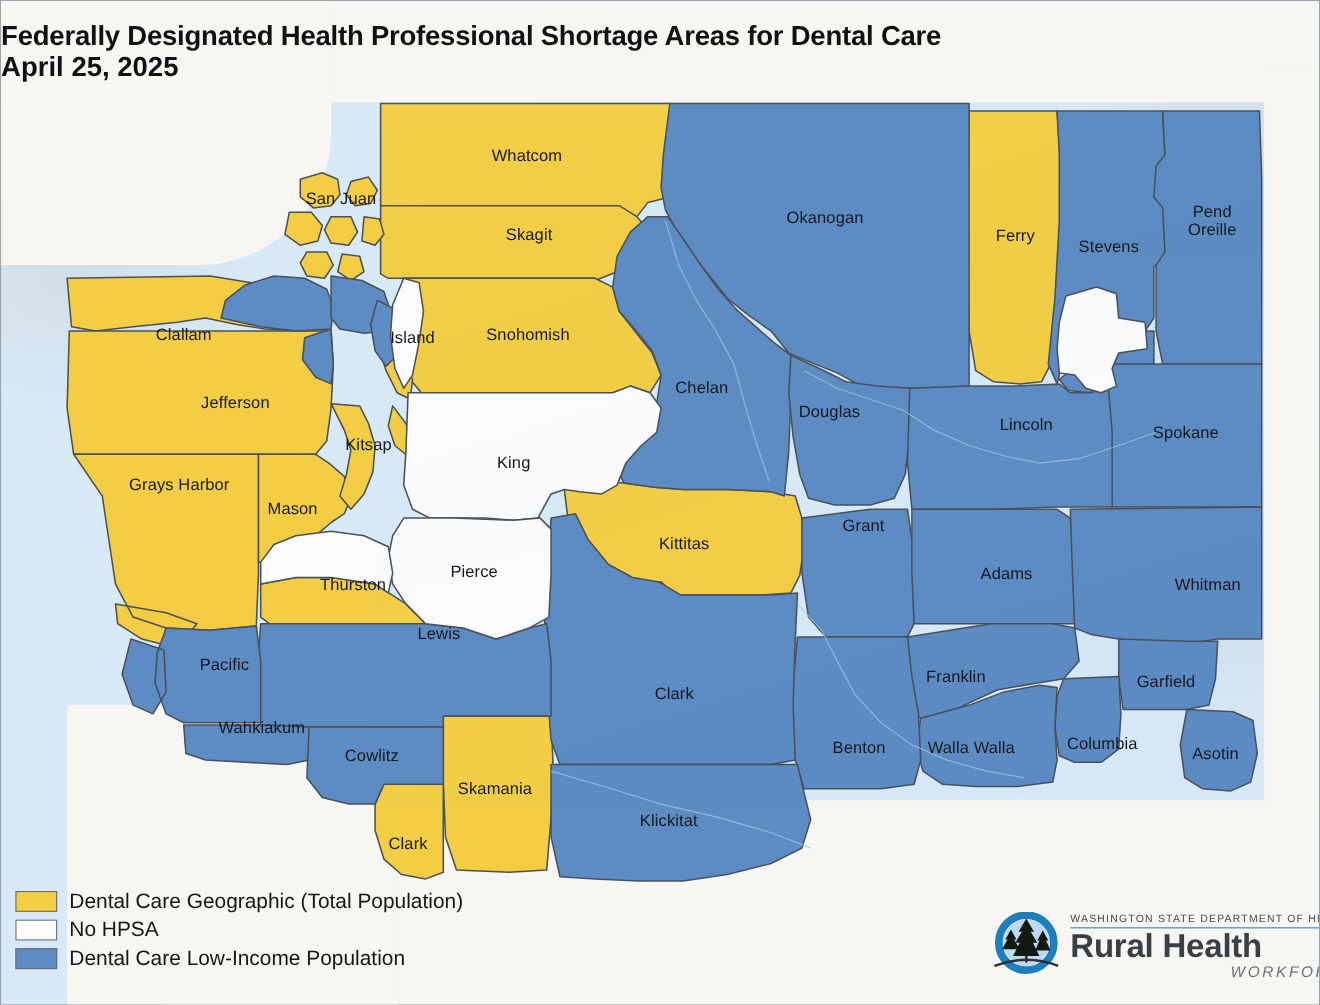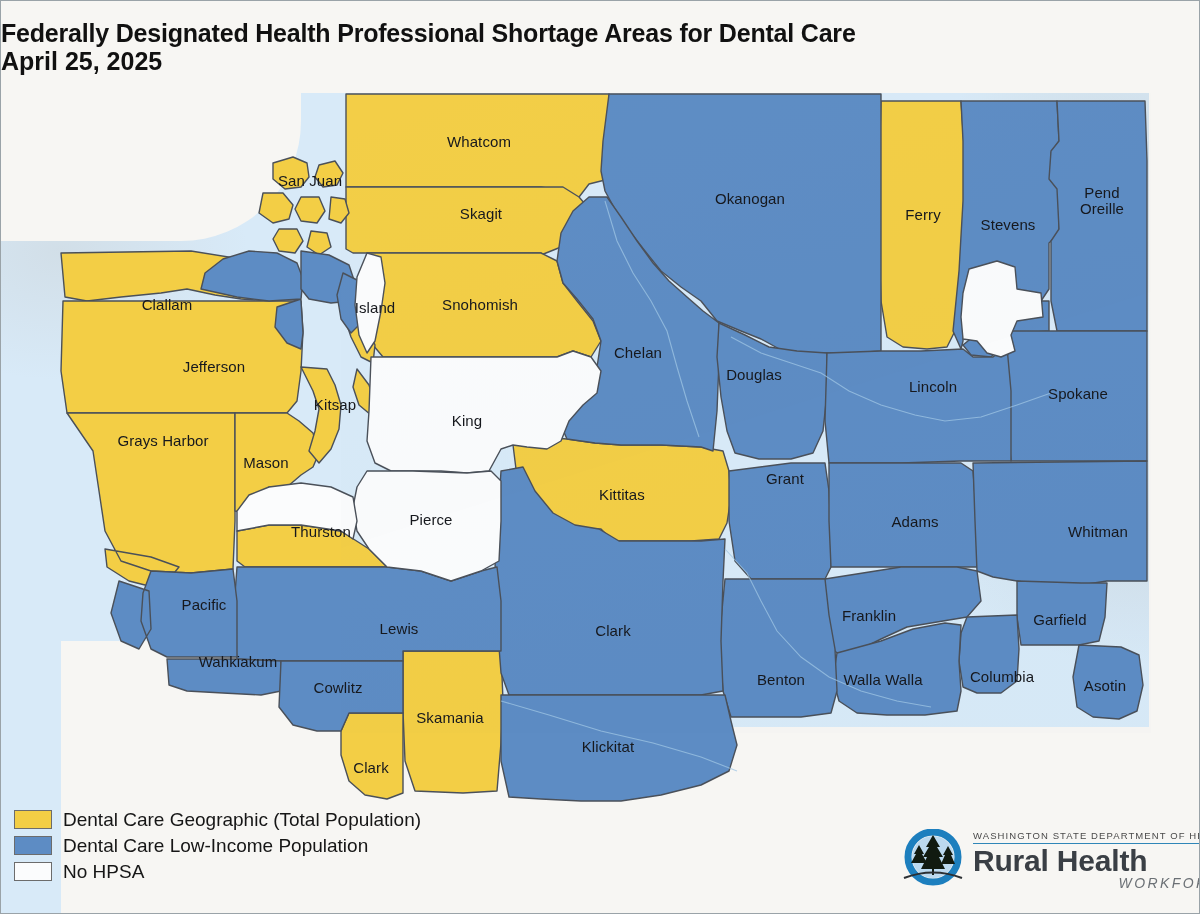--- a/index.html
+++ b/index.html
@@ -291,47 +291,47 @@
     <span class="county-label" style="left:922px;  top:214px;">Ferry</span>
     <span class="county-label" style="left:1007px; top:224px;">Stevens</span>
     <span class="county-label" style="left:1101px; top:200px; width:60px; white-space:normal;">Pend Oreille</span>
     <span class="county-label" style="left:753px;  top:374px;">Douglas</span>
     <span class="county-label" style="left:932px;  top:386px;">Lincoln</span>
     <span class="county-label" style="left:1077px; top:393px;">Spokane</span>
     <span class="county-label" style="left:784px;  top:478px;">Grant</span>
     <span class="county-label" style="left:914px;  top:521px;">Adams</span>
     <span class="county-label" style="left:1057px; top:531px;margin-left:40px;">Whitman</span>
     <span class="county-label" style="left:203px;  top:604px;">Pacific</span>
-    <span class="county-label" style="left:382px;  top:628px;padding-left:32px;">Lewis</span>
+    <span class="county-label" style="left:382px;  top:576px;padding-left:32px;">Lewis</span>
     <span class="county-label" style="left:612px;  top:630px;">Clark</span>
     <span class="county-label" style="left:868px;  top:615px;">Franklin</span>
     <span class="county-label" style="left:1059px; top:619px;">Garfield</span>
     <span class="county-label" style="left:1001px; top:676px;">Columbia</span>
     <span class="county-label" style="left:882px;  top:679px;">Walla Walla</span>
     <span class="county-label" style="left:1104px; top:685px;">Asotin</span>
     <span class="county-label" style="left:780px;  top:679px;">Benton</span>
     <span class="county-label" style="left:237px;  top:661px;">Wahkiakum</span>
     <span class="county-label" style="left:337px;  top:687px;">Cowlitz</span>
     <span class="county-label" style="left:449px;  top:717px;">Skamania</span>
     <span class="county-label" style="left:370px;  top:767px;">Clark</span>
     <span class="county-label" style="left:607px;  top:746px;">Klickitat</span>
   </div>
 
   <div id="legend">
     <div class="legend-row">
       <span class="legend-swatch" style="background:#f3ce45;"></span>
       <span class="legend-text">Dental Care Geographic (Total Population)</span>
     </div>
     <div class="legend-row">
+      <span class="legend-swatch" style="background:#fbfcfd;"></span>
+      <span class="legend-text">No HPSA</span>
+    </div>
+    <div class="legend-row">
       <span class="legend-swatch" style="background:#5d8cc4;"></span>
       <span class="legend-text">Dental Care Low-Income Population</span>
-    </div>
-    <div class="legend-row">
-      <span class="legend-swatch" style="background:#fbfcfd;"></span>
-      <span class="legend-text">No HPSA</span>
     </div>
   </div>
 
 
   <div id="logo-rh">
     <span class="rh-mark">
       <svg viewBox="0 0 64 62" width="64" height="62">
         <circle cx="32" cy="28" r="25" fill="none" stroke="#1d7fbe" stroke-width="7"></circle>
         <circle cx="32" cy="28" r="21" fill="#bcd9ef"></circle>
         <g fill="#111a10">

